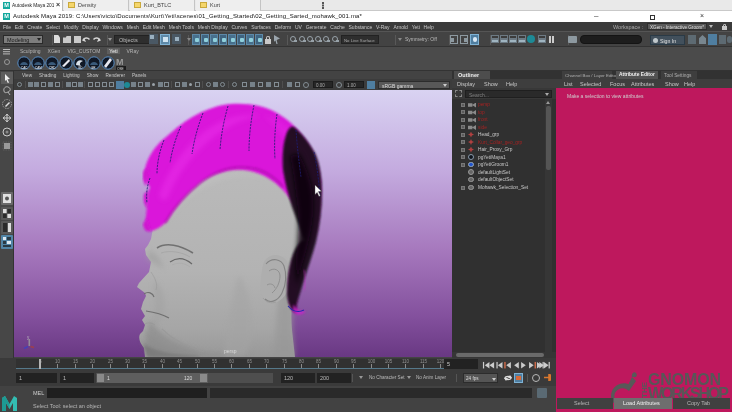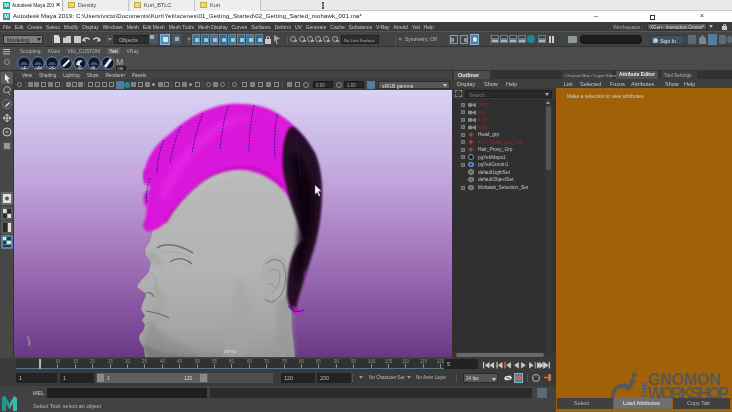--- a/index.html
+++ b/index.html
@@ -537,21 +537,21 @@
   <div class="abs" style="left:93px;top:28px;width:7px;height:253px;background:#363636">
     <span class="abs" style="left:1px;top:2px;width:0;height:0;border-left:2.5px solid transparent;border-right:2.5px solid transparent;border-bottom:3px solid #999"></span>
     <div class="abs" style="left:1px;top:7px;width:5px;height:64px;background:#555;border-radius:2px"></div>
   </div>
 
   <div class="abs" style="left:0;top:281px;width:104px;height:6px;background:#363636">
     <div class="abs" style="left:4px;top:1px;width:88px;height:4px;background:#6a6a6a;border-radius:2px"></div>
   </div>
 </div>
 
-<div class="abs" id="attred" style="left:556px;top:71px;width:176px;height:341px;background:#a16207">
+<div class="abs" id="attred" style="left:556px;top:71px;width:176px;height:341px;background:#be185d">
 
   <div class="abs" style="left:0;top:0;width:176px;height:8px;background:#323232">
     <div class="abs" style="left:6px;top:0;width:50px;height:8px;background:#3e3e3e">
       <span style="position:absolute;left:3px;top:1.5px;font-size:4.4px;color:#b0b0b0;white-space:nowrap">Channel Box / Layer Editor</span>
     </div>
     <div class="abs" style="left:60px;top:0;width:42px;height:8px;background:#525252">
       <span style="position:absolute;left:3px;top:1px;font-size:4.9px;color:#f0f0f0;font-weight:bold;white-space:nowrap">Attribute Editor</span>
     </div>
     <div class="abs" style="left:105px;top:0;width:36px;height:8px;background:#3e3e3e">
       <span style="position:absolute;left:3px;top:1.5px;font-size:4.8px;color:#b0b0b0;white-space:nowrap">Tool Settings</span>

